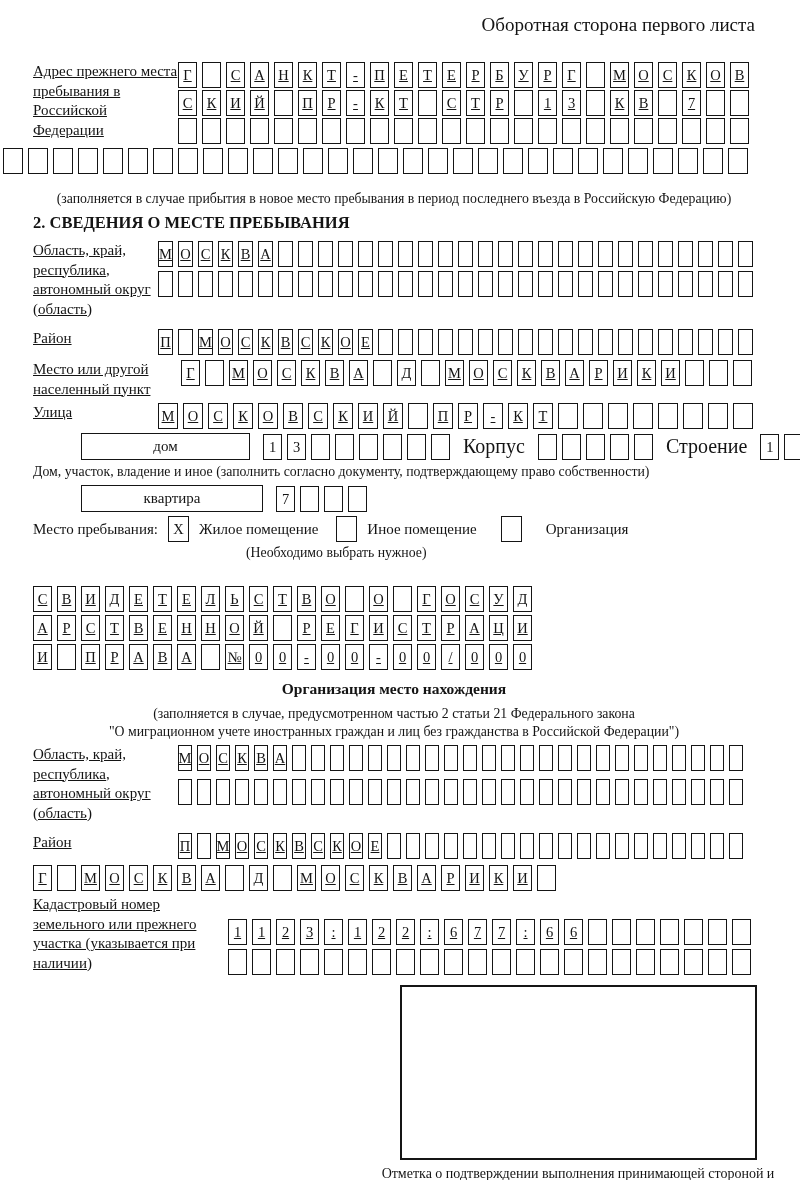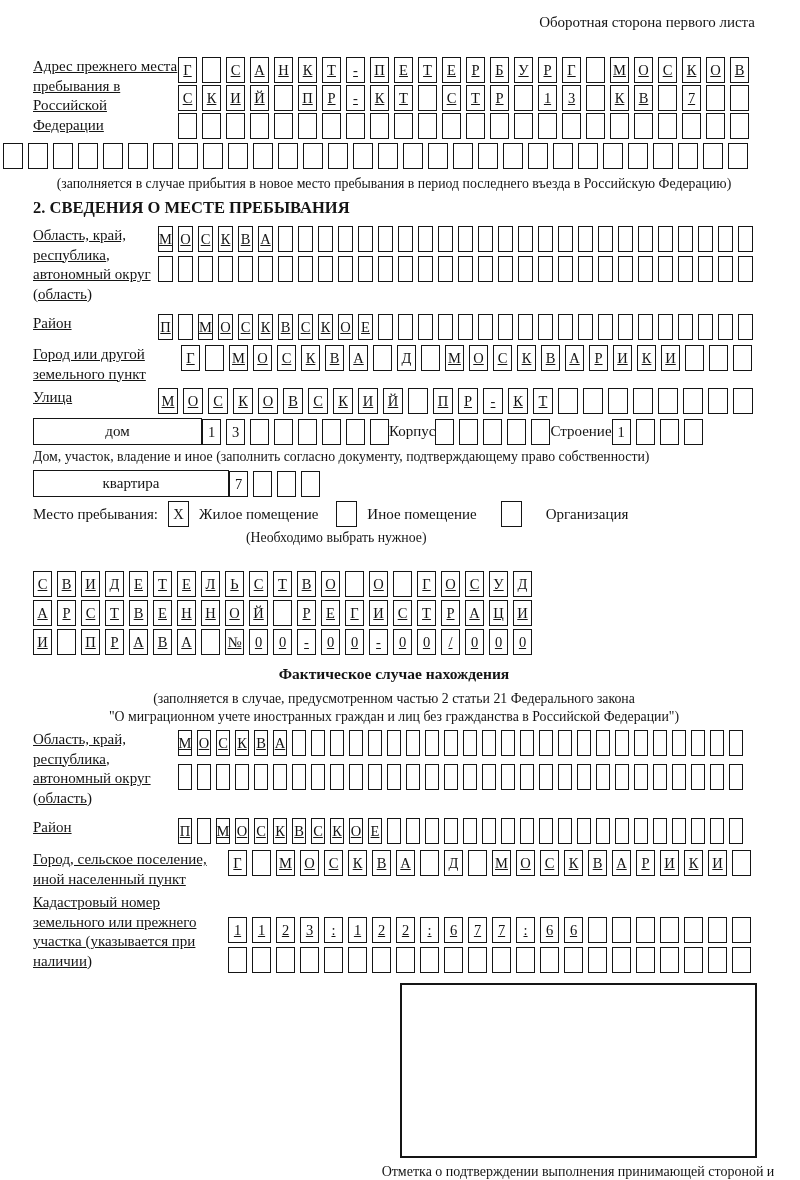--- a/index.html
+++ b/index.html
@@ -1,47 +1,47 @@
 <!DOCTYPE html>
 <html><head>
 <meta charset="utf-8">
 <style>
   html,body{margin:0;padding:0;background:#fff;}
   body{width:800px;height:1180px;font-family:"Liberation Serif","DejaVu Serif",serif;color:#141414;}
   .page{box-sizing:border-box;width:800px;height:1180px;padding:14px 45px 0 33px;overflow:hidden;position:relative;background:#fff;}
 
-  .hdr-note{text-align:right;font-size:15px;margin-bottom:26px;}
+  .hdr-note{text-align:right;font-size:19px;margin-bottom:26px;}
 
   .frow{display:flex;align-items:flex-start;text-decoration:underline;}
   .flabel{font-size:15px;line-height:19.5px;flex:none;}
   .w145{width:145px}.w125{width:125px}.w217{width:222px}.w195{width:195px}
   .flabel-inline{font-size:15px;}
 
   .rows>.cellrow{margin-bottom:2px;}
   .rows.g8>.cellrow{margin-bottom:8px;}
   .rows.g4>.cellrow{margin-bottom:4px;}
   .cellrow{display:flex;gap:5px;flex:none;}
   .cell{flex:none;box-sizing:border-box;width:var(--cw,19px);height:26px;border:1.7px solid #151515;
         display:flex;align-items:center;justify-content:center;font-size:14.5px;background:#fff;}
   .cw20{--cw:20px}.cw19{--cw:19px}.cw15{--cw:15px}.cw14{--cw:14px}
 
   .fullbleed{margin-left:-30px;margin-top:2px;}
   .caption{font-size:13.8px;line-height:18px;}
   .center{text-align:center;}
-  .mt2{margin-top:6px}
+  .mt2{margin-top:16px}
   .mb2{margin-bottom:2px}.mb3{margin-bottom:3px}.mb4{margin-bottom:4px}.mb5{margin-bottom:5px}
   .mb6{margin-bottom:6px}.mb10{margin-bottom:10px}
 
   .sec-title{font-size:16.5px;font-weight:bold;margin:5px 0 8px;}
   .sub-title{font-size:15.5px;font-weight:bold;text-align:center;margin:8px 0 7px;}
 
   .hbox{box-sizing:border-box;border:1.8px solid #151515;height:27px;display:flex;align-items:center;
         justify-content:center;font-size:15px;flex:none;background:#fff;}
-  .inline-label{font-size:15px;line-height:27px;flex:none;}
-  .house-row{display:flex;align-items:flex-start;gap:0;}
+  .inline-label{font-size:20px;line-height:27px;flex:none;}
+  .house-row{display:flex;align-items:flex-start;gap:13px;margin-left:48px;}
 
   .stay-row{display:flex;align-items:center;gap:10px;font-size:15px;margin-bottom:2px;}
   .cbox{box-sizing:border-box;flex:none;width:21px;height:26px;border:1.7px solid #151515;
         display:inline-flex;align-items:center;justify-content:center;font-size:14.5px;background:#fff;}
   .stay-note{margin-left:213px;margin-bottom:24px;}
 
   .ml23{margin-left:23px;}
   .mt24{margin-top:24px;}
 
   .mark-col{margin-left:345px;width:400px;margin-top:6px;}
@@ -274,21 +274,21 @@
         <span class="cell"></span>
         <span class="cell"></span>
         <span class="cell"></span>
         <span class="cell"></span>
         <span class="cell"></span>
         <span class="cell"></span>
       </div>
   </div>
 
   <div class="frow mb4">
-    <div class="flabel w125">Город или другой земельного пункт</div>
+    <div class="flabel w125">Место или другой населенный пункт</div>
     <div class="cellrow cw19 ml23">
         <span class="cell">Г</span>
         <span class="cell"></span>
         <span class="cell">М</span>
         <span class="cell">О</span>
         <span class="cell">С</span>
         <span class="cell">К</span>
         <span class="cell">В</span>
         <span class="cell">А</span>
         <span class="cell"></span>
@@ -364,21 +364,21 @@
     <div class="cellrow cw19" style="margin-top:1px">
         <span class="cell">1</span>
         <span class="cell"></span>
         <span class="cell"></span>
         <span class="cell"></span>
       </div>
   </div>
   <div class="caption mb4">Дом, участок, владение и иное (заполнить согласно документу, подтверждающему право собственности)</div>
 
   <div class="house-row mb4">
-    <div class="hbox" style="width:196px">квартира</div>
+    <div class="hbox" style="width:182px">квартира</div>
     <div class="cellrow cw19" style="margin-top:1px">
         <span class="cell">7</span>
         <span class="cell"></span>
         <span class="cell"></span>
         <span class="cell"></span>
       </div>
   </div>
 
   <div class="stay-row">
     <span class="flabel-inline">Место пребывания:</span>
@@ -458,21 +458,21 @@
           <span class="cell">0</span>
           <span class="cell">0</span>
           <span class="cell">/</span>
           <span class="cell">0</span>
           <span class="cell">0</span>
           <span class="cell">0</span>
         </div>
     </div>
   </div>
 
-  <div class="sub-title">Фактическое случае нахождения</div>
+  <div class="sub-title">Организация место нахождения</div>
   <div class="caption center">(заполняется в случае, предусмотренном частью 2 статьи 21 Федерального закона</div>
   <div class="caption center mb4">"О миграционном учете иностранных граждан и лиц без гражданства в Российской Федерации")</div>
 
   <div class="frow mb10">
     <div class="flabel w145">Область, край, республика, автономный округ (область)</div>
     <div class="rows g8">
       <div class="cellrow cw14">
           <span class="cell">М</span>
           <span class="cell">О</span>
           <span class="cell">С</span>
@@ -569,21 +569,20 @@
         <span class="cell"></span>
         <span class="cell"></span>
         <span class="cell"></span>
         <span class="cell"></span>
         <span class="cell"></span>
         <span class="cell"></span>
       </div>
   </div>
 
   <div class="frow mb4">
-    <div class="flabel w195">Город, сельское поселение, иной населенный пункт</div>
     <div class="cellrow cw19">
         <span class="cell">Г</span>
         <span class="cell"></span>
         <span class="cell">М</span>
         <span class="cell">О</span>
         <span class="cell">С</span>
         <span class="cell">К</span>
         <span class="cell">В</span>
         <span class="cell">А</span>
         <span class="cell"></span>

